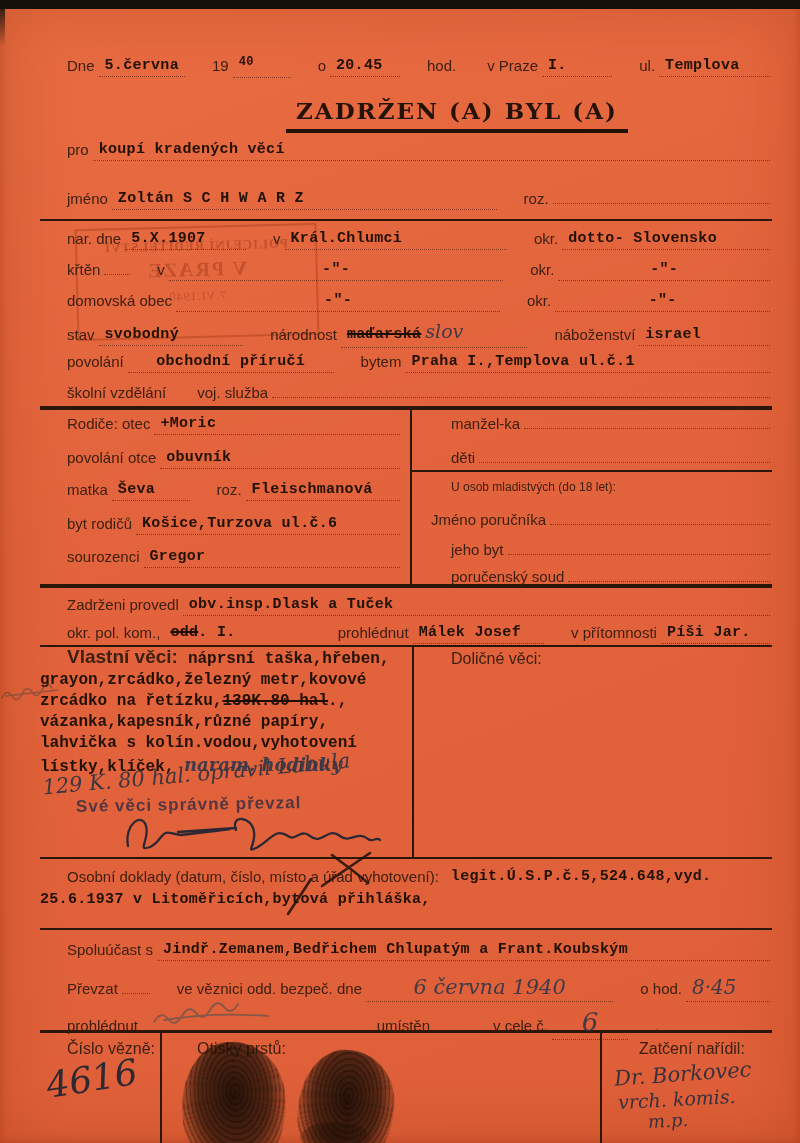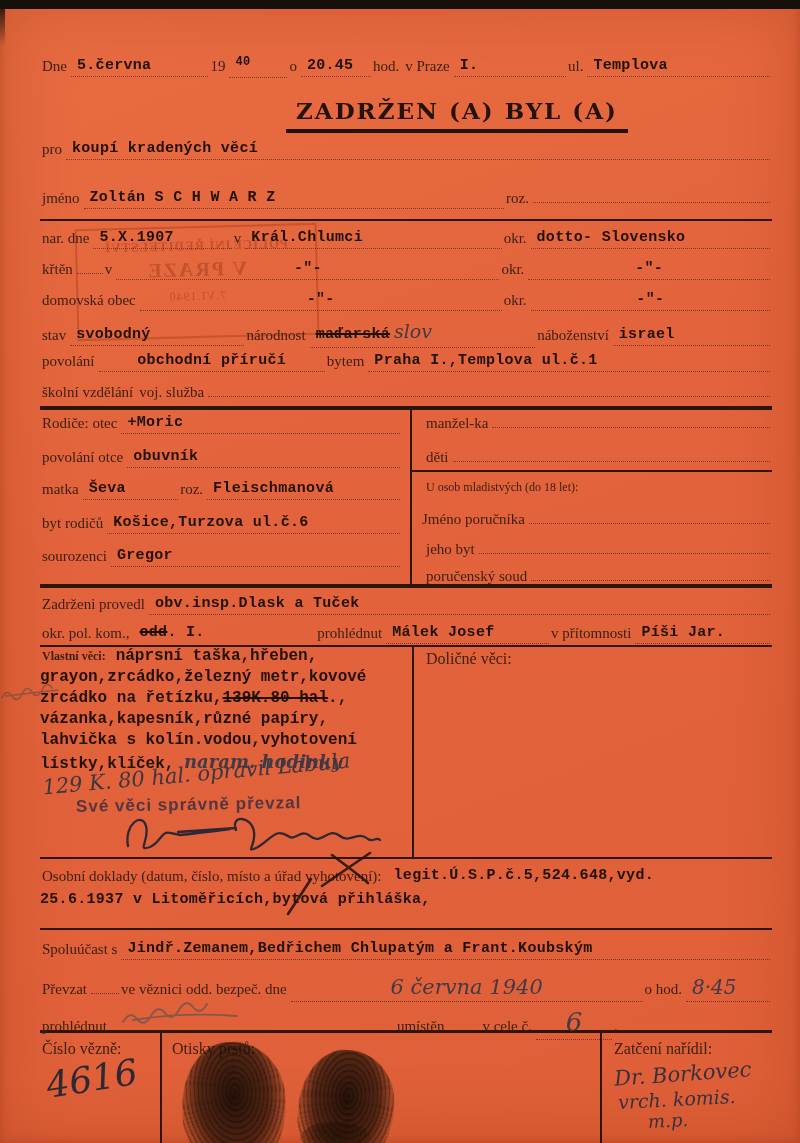--- a/index.html
+++ b/index.html
@@ -5,21 +5,21 @@
   html,body{margin:0;padding:0;background:#6b6b6b;}
   #paper{
     position:relative; width:800px; height:1143px; overflow:hidden;
     background:linear-gradient(160deg,#e86c42 0%,#e3643c 40%,#de5f38 100%);
     box-shadow:inset 0 0 70px rgba(150,45,5,.33), inset 0 0 8px rgba(110,30,0,.28);
     font-family:"Liberation Serif",serif; color:#3a1d10;
   }
   .topbar{position:absolute;left:0;top:0;width:100%;height:9px;background:#15100a;}
   .cornerL{position:absolute;left:0;top:0;width:5px;height:46px;background:linear-gradient(#15100a,rgba(21,16,10,0));}
   .row{position:absolute;left:40px;right:30px;display:flex;align-items:baseline;white-space:nowrap;z-index:3;}
-  .lbl{font-family:Liberation Serif, serif;font-size:15px;color:#3e2012;padding:0 4px 0 2px;}
+  .lbl{font-family:Liberation Sans, sans-serif;font-size:15px;color:#3e2012;padding:0 4px 0 2px;margin-left:25px;}
   .typed{font-family:"Liberation Mono","DejaVu Sans Mono",monospace;font-weight:700;font-size:15px;color:#221106;letter-spacing:.3px;}
   .seg{border-bottom:1.5px dotted rgba(75,28,10,.62);padding:0 6px 2px;overflow:visible;}
   .ctr{text-align:center;}
   .raised{position:relative;top:-2px;display:inline-block;}
   .sup{font-size:12px;vertical-align:6px;}
   .strike{text-decoration:line-through;text-decoration-thickness:2px;text-decoration-color:#1d0d04;}
   .hw{font-family:"DejaVu Serif",serif;font-style:italic;color:#413a48;}
   .hrule{position:absolute;left:40px;right:28px;background:#2c1608;z-index:2;}
   .vrule{position:absolute;width:2px;background:#2c1608;z-index:2;}
   #title{position:absolute;left:286px;top:97px;z-index:3;border-bottom:4px solid #241206;padding:0 10px 5px;
@@ -162,21 +162,21 @@
     <span class="seg" style="flex:1;"></span>
   </div>
   <div class="row" style="top:449px;left:424px;">
     <span class="lbl">děti</span>
     <span class="seg" style="flex:1;"></span>
   </div>
   <div class="hrule" style="left:410px;top:470px;height:2px;"></div>
   <div class="row" style="top:480px;left:424px;">
     <span class="lbl" style="font-size:12px;">U osob mladistvých (do 18 let):</span>
   </div>
-  <div class="row" style="top:511px;left:420px;">
+  <div class="row" style="top:511px;left:404px;">
     <span class="lbl">Jméno poručníka</span>
     <span class="seg" style="flex:1;"></span>
   </div>
   <div class="row" style="top:541px;left:424px;">
     <span class="lbl">jeho byt</span>
     <span class="seg" style="flex:1;"></span>
   </div>
   <div class="row" style="top:568px;left:424px;">
     <span class="lbl">poručenský soud</span>
     <span class="seg" style="flex:1;"></span>
@@ -194,21 +194,21 @@
     <span class="lbl">prohlédnut</span>
     <span class="seg typed raised" style="flex:.8;">Málek Josef</span>
     <span class="lbl">v přítomnosti</span>
     <span class="seg typed raised" style="flex:.65;">Píši Jar.</span>
   </div>
 
   <div class="hrule" style="top:645px;height:2px;"></div>
   <div class="vrule" style="left:412px;top:647px;height:210px;"></div>
 
   <div id="belongings">
-    <div class="tl"><span class="lbl" style="font-size:12px;padding-right:10px;">Vlastní věci:</span><span>náprsní taška,hřeben,</span></div>
+    <div class="tl"><span class="lbl" style="font-size:19px;padding-right:10px;">Vlastní věci:</span><span>náprsní taška,hřeben,</span></div>
     <div class="tl">grayon,zrcádko,železný metr,kovové</div>
     <div class="tl"><span>zrcádko na řetízku,</span><span class="strike">139K.80 hal</span><span>.,</span></div>
     <div class="tl">vázanka,kapesník,různé papíry,</div>
     <div class="tl">lahvička s kolín.vodou,vyhotovení</div>
     <div class="tl"><span>lístky,klíček,</span> <span class="hw" style="font-size:18px;">naram. hodinky</span></div>
   </div>
 
   <div class="hw" style="position:absolute;left:42px;top:762px;font-size:21px;transform:rotate(-5deg);z-index:4;color:#3c3542;">129 K. 80 hal. opravil Labula</div>
   <div class="stamp">Své věci správně převzal</div>
 

